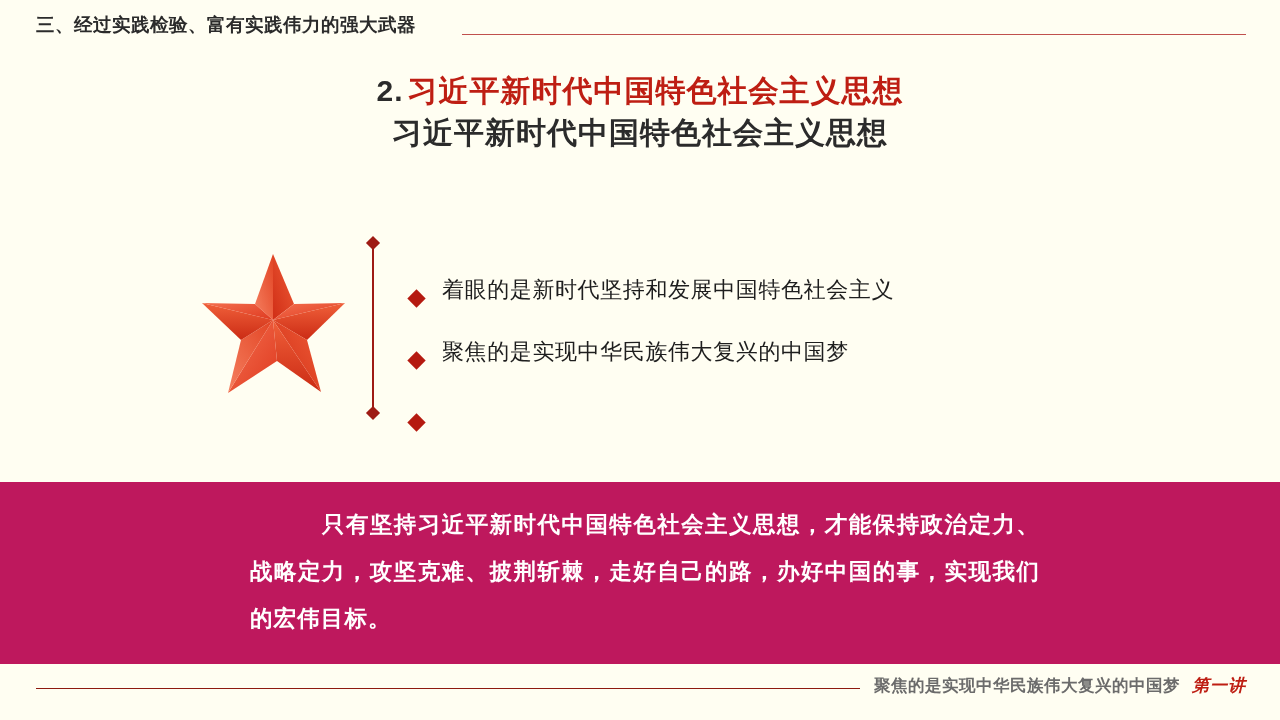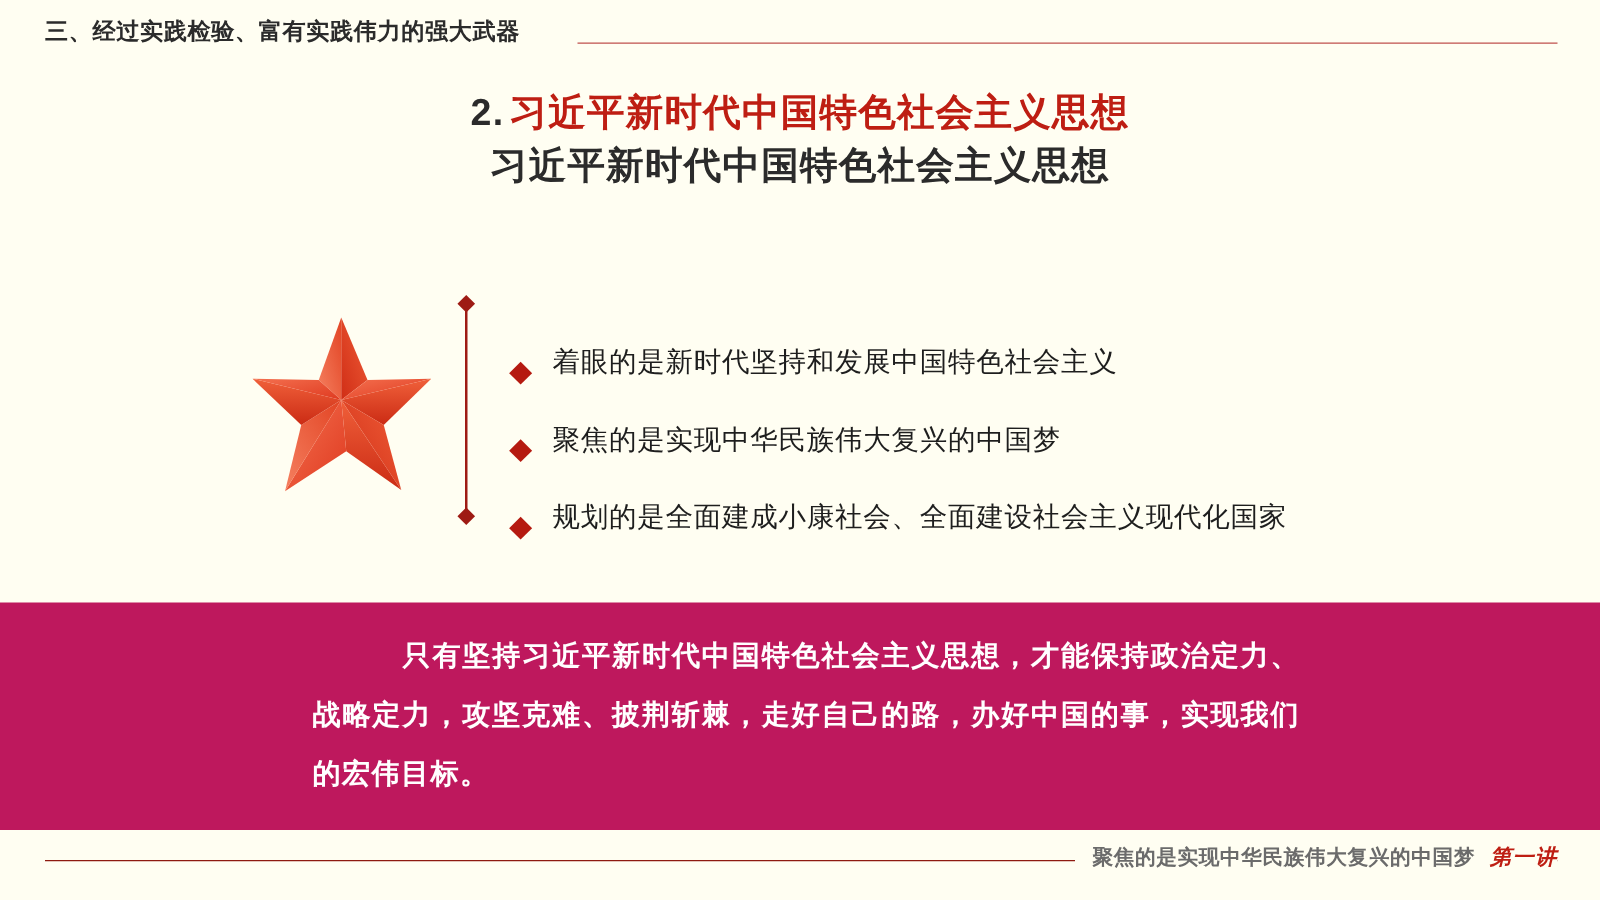--- a/index.html
+++ b/index.html
@@ -277,21 +277,20 @@
     <div class="bullet-row">
       <span class="bullet-marker"></span>
       <span class="bullet-text">着眼的是新时代坚持和发展中国特色社会主义</span>
     </div>
     <div class="bullet-row">
       <span class="bullet-marker"></span>
       <span class="bullet-text">聚焦的是实现中华民族伟大复兴的中国梦</span>
     </div>
     <div class="bullet-row">
       <span class="bullet-marker"></span>
-      <span class="bullet-text">规划的是全面建成小康社会、全面建设社会主义现代化国家</span>
     </div>
   </div>
 
   <div id="red-banner">
     <div id="banner-text">只有坚持习近平新时代中国特色社会主义思想，才能保持政治定力、战略定力，攻坚克难、披荆斩棘，走好自己的路，办好中国的事，实现我们的宏伟目标。</div>
   </div>
 
   <div id="footer">
     <div id="footer-rule"></div>
     <div id="footer-text-wrap">

